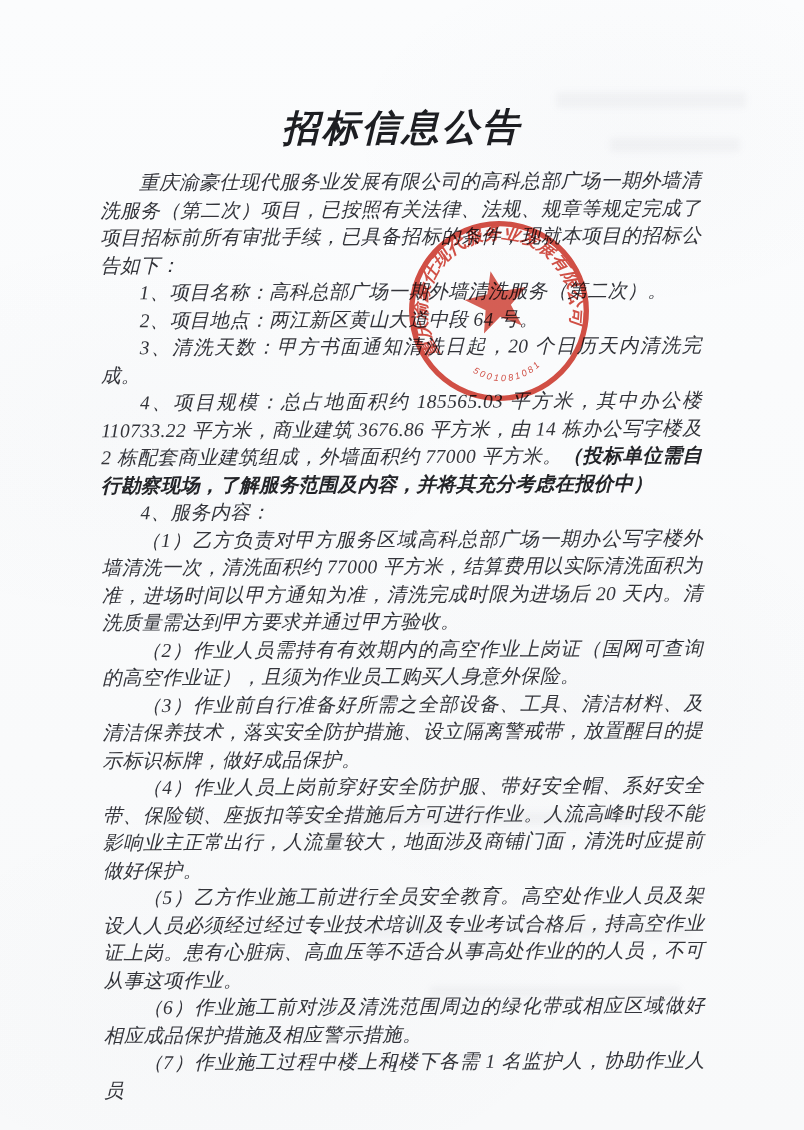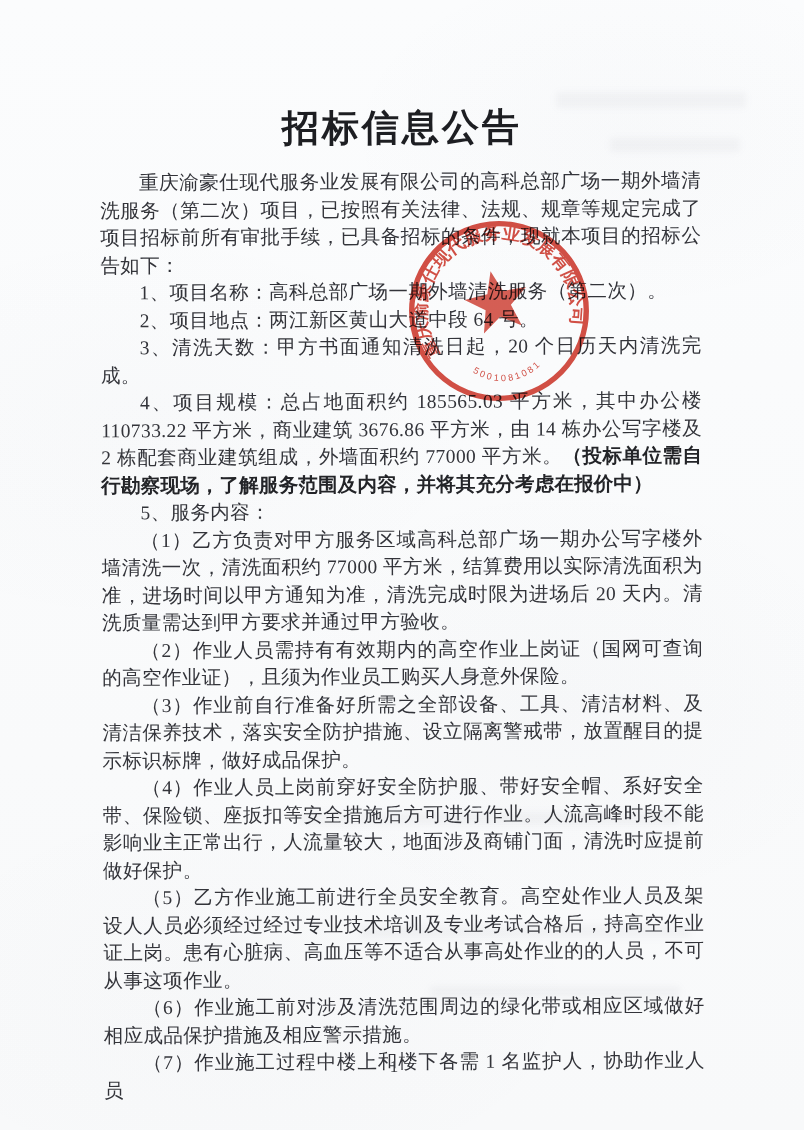--- a/index.html
+++ b/index.html
@@ -10,20 +10,21 @@
   }
   
   .page{
     position:absolute;inset:0;
     background:
       radial-gradient(420px 260px at 78% 12%, rgba(90,100,120,0.020), transparent 70%),
       radial-gradient(500px 300px at 18% 38%, rgba(90,100,120,0.016), transparent 70%),
       radial-gradient(460px 320px at 70% 62%, rgba(90,100,120,0.018), transparent 70%),
       radial-gradient(520px 300px at 30% 88%, rgba(90,100,120,0.016), transparent 70%),
       linear-gradient(#fbfcfd,#f8f9fa);
+    font-style: italic;
   }
   .ghost{
     position:absolute;background:rgba(110,118,132,0.055);
     filter:blur(3px);border-radius:4px;pointer-events:none;
   }
   h1.title{
     position:absolute;top:103px;left:0;width:100%;margin:0;
     text-align:center;
     font-family:"Liberation Sans","DejaVu Sans",sans-serif;
     font-weight:900;font-size:37px;letter-spacing:3px;color:#1d1e22;
@@ -63,21 +64,21 @@
   <div class="ghost" style="left:430px;top:986px;width:250px;height:12px;"></div>
 
   <h1 class="title">招标信息公告</h1>
 
   <div class="docbody">
       <p><span>重庆渝豪仕现代服务业发展有限公司的高科总部广场一期外墙清洗服务（第二次）项目，已按照有关法律、法规、规章等规定完成了项目招标前所有审批手续，已具备招标的条件，现就本项目的招标公告如下：</span></p>
       <p><span>1、项目名称：高科总部广场一期外墙清洗服务（第二次）。</span></p>
       <p><span>2、项目地点：两江新区黄山大道中段 64 号。</span></p>
       <p><span>3、清洗天数：甲方书面通知清洗日起，20 个日历天内清洗完成。</span></p>
       <p><span>4、项目规模：总占地面积约 185565.03 平方米，其中办公楼 110733.22 平方米，商业建筑 3676.86 平方米，由 14 栋办公写字楼及 2 栋配套商业建筑组成，外墙面积约 77000 平方米。</span><b class="emph">（投标单位需自行勘察现场，了解服务范围及内容，并将其充分考虑在报价中）</b></p>
-      <p><span>5、服务内容：</span></p>
+      <p><span>4、服务内容：</span></p>
       <p><span>（1）乙方负责对甲方服务区域高科总部广场一期办公写字楼外墙清洗一次，清洗面积约 77000 平方米，结算费用以实际清洗面积为准，进场时间以甲方通知为准，清洗完成时限为进场后 20 天内。清洗质量需达到甲方要求并通过甲方验收。</span></p>
       <p><span>（2）作业人员需持有有效期内的高空作业上岗证（国网可查询的高空作业证），且须为作业员工购买人身意外保险。</span></p>
       <p><span>（3）作业前自行准备好所需之全部设备、工具、清洁材料、及清洁保养技术，落实安全防护措施、设立隔离警戒带，放置醒目的提示标识标牌，做好成品保护。</span></p>
       <p><span>（4）作业人员上岗前穿好安全防护服、带好安全帽、系好安全带、保险锁、座扳扣等安全措施后方可进行作业。人流高峰时段不能影响业主正常出行，人流量较大，地面涉及商铺门面，清洗时应提前做好保护。</span></p>
       <p><span>（5）乙方作业施工前进行全员安全教育。高空处作业人员及架设人人员必须经过经过专业技术培训及专业考试合格后，持高空作业证上岗。患有心脏病、高血压等不适合从事高处作业的的人员，不可从事这项作业。</span></p>
       <p><span>（6）作业施工前对涉及清洗范围周边的绿化带或相应区域做好相应成品保护措施及相应警示措施。</span></p>
       <p><span>（7）作业施工过程中楼上和楼下各需 1 名监护人，协助作业人员</span></p>
     </div>
 
   <div class="stamp">

